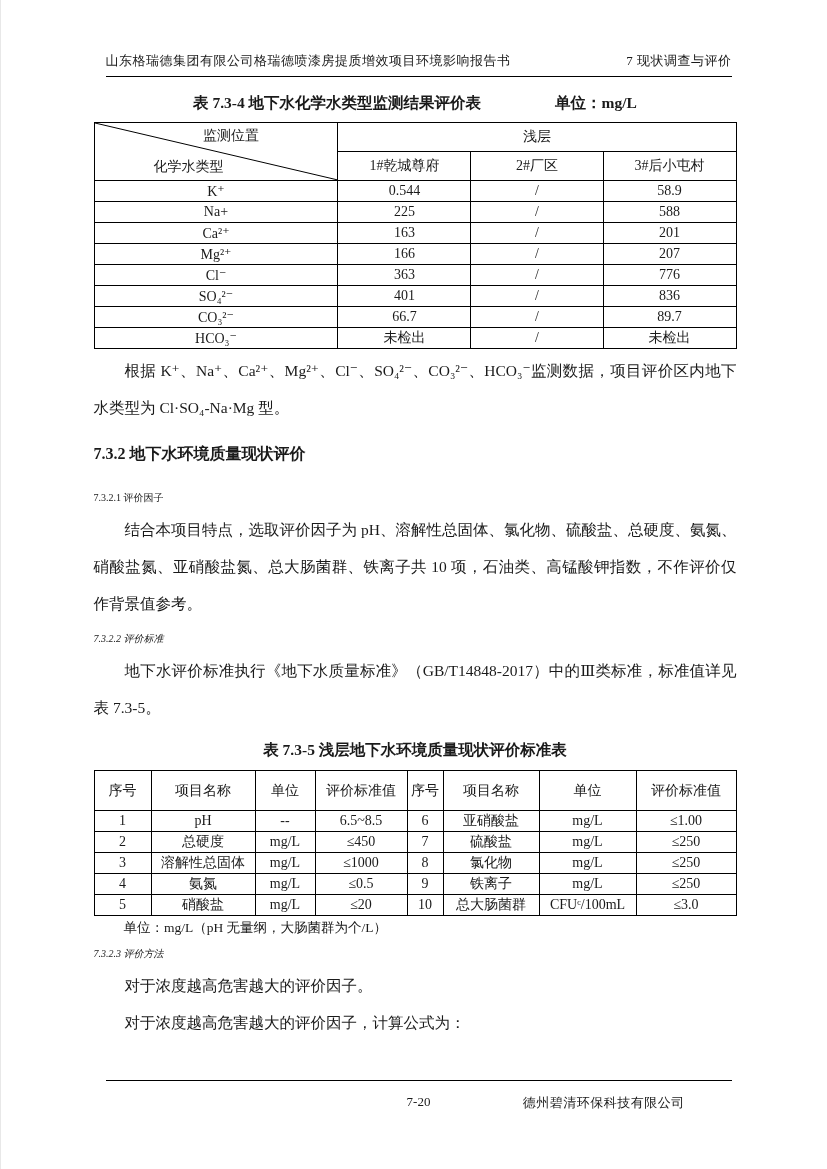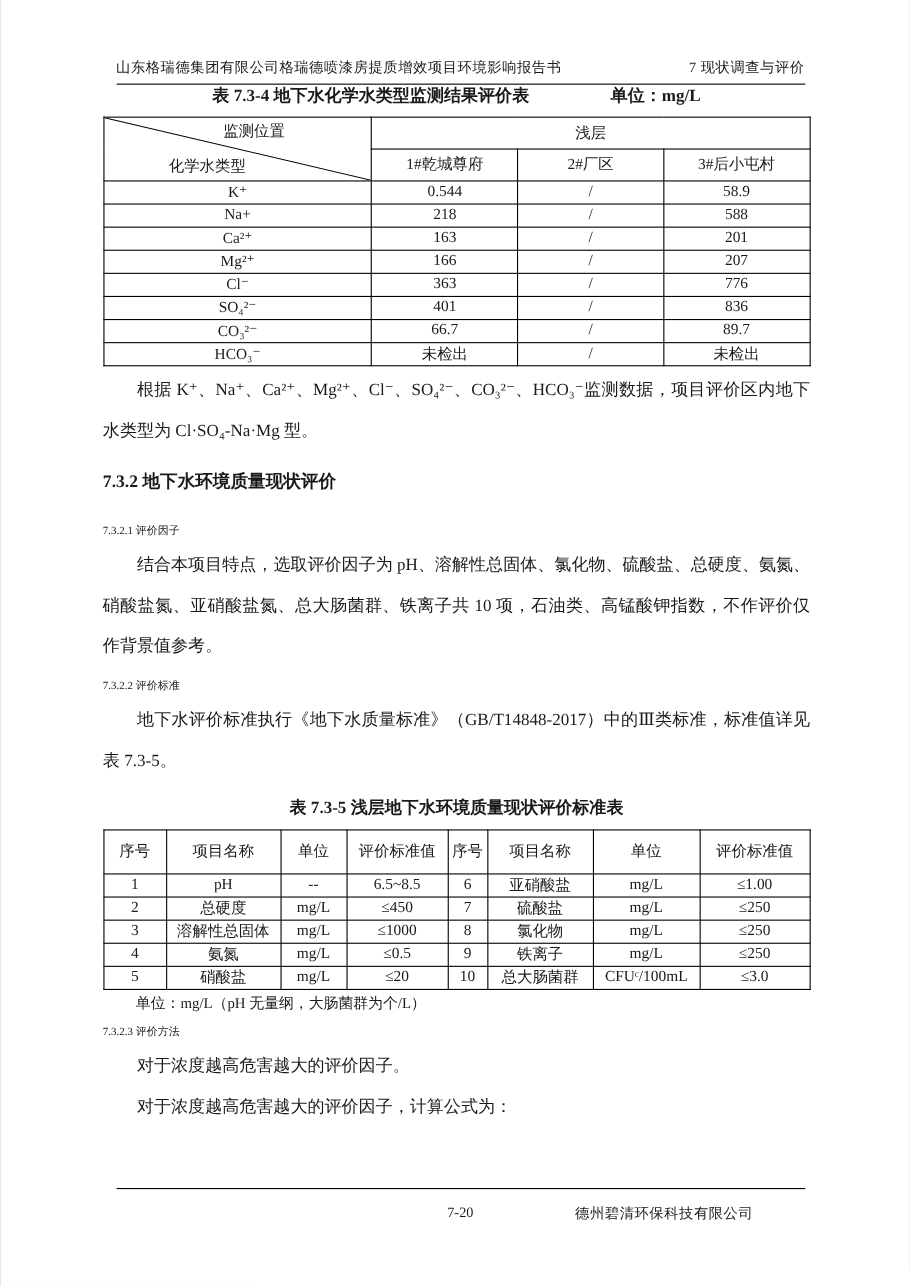--- a/index.html
+++ b/index.html
@@ -20,20 +20,21 @@
     padding-top: 52px;
     margin: 0 95px 0 105px;
     display: flex; justify-content: space-between; align-items: flex-end;
     font-size: 13px; letter-spacing: 0.5px;
     border-bottom: 1.5px solid #000;
     padding-bottom: 6px;
   }
 
   
   .tbl-caption {
+    margin-top: 16px;
     display: flex; justify-content: center; align-items: baseline; gap: 74px;
     font-size: 15.5px; font-weight: bold;
   }
   .tbl-caption2 {
     margin-top: 14px;
     text-align: center;
     font-size: 15.5px; font-weight: bold;
   }
 
   
@@ -56,21 +57,21 @@
   .tbl-note { margin-top: 3px; padding-left: 30px; font-size: 13.5px; }
 
   
   .para {
     font-size: 15.5px; line-height: 37px;
     text-indent: 2em; text-align: justify;
   }
   .p-after-t1 { margin-top: 3px; }
   .h-sec { margin-top: 18px; font-size: 16px; font-weight: bold; }
   .h-sub { margin-top: 26px; font-size: 10px; font-weight: normal; }
-  .h-sub2 { margin-top: 10px; }
+  .h-sub2 { margin-top: 10px; font-style: italic; }
   .gap-s { margin-top: 6px; }
 
   
   .ftr {
     position: absolute; left: 105px; right: 95px; top: 1080px;
     border-top: 1.5px solid #000;
     padding-top: 13px;
     display: grid; grid-template-columns: 1fr 1fr 1fr;
     font-size: 13px;
   }
@@ -118,21 +119,21 @@
         <td>3#后小屯村</td>
       </tr>
       <tr class="drow">
         <td>K⁺</td>
         <td>0.544</td>
         <td>/</td>
         <td>58.9</td>
       </tr>
       <tr class="drow">
         <td>Na+</td>
-        <td>218</td>
+        <td>225</td>
         <td>/</td>
         <td>588</td>
       </tr>
       <tr class="drow">
         <td>Ca²⁺</td>
         <td>163</td>
         <td>/</td>
         <td>201</td>
       </tr>
       <tr class="drow">

